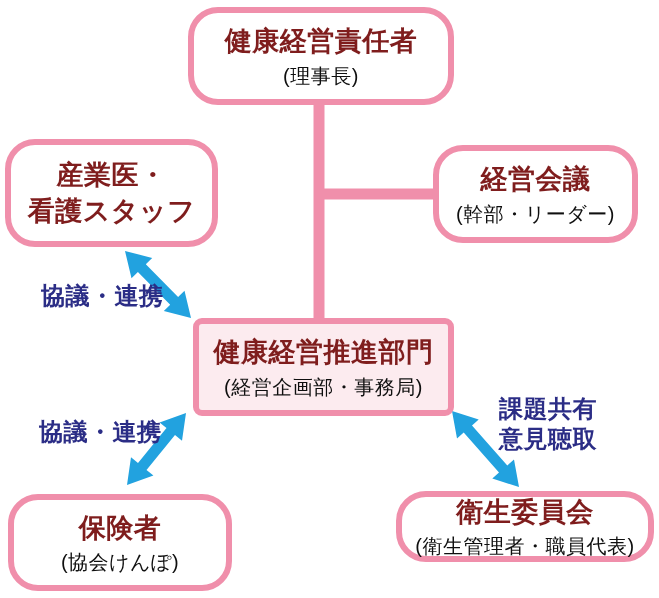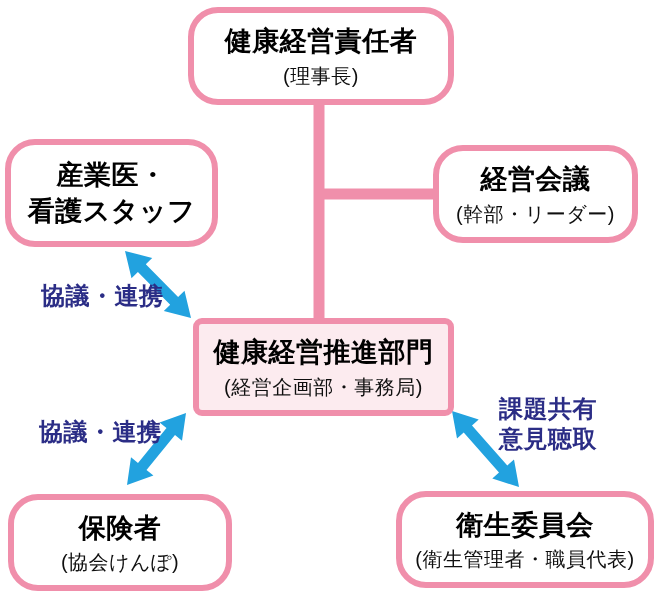--- a/index.html
+++ b/index.html
@@ -33,39 +33,39 @@
     display: flex;
     flex-direction: column;
     align-items: center;
     justify-content: center;
     z-index: 1;
     text-align: center;
   }
   .node-title {
     font-size: 27px;
     font-weight: 700;
-    color: #000000;
+    color: #7f1d1d;
     line-height: 1.35;
     white-space: pre-line;
     letter-spacing: 0.5px;
   }
   .node-sub {
     font-size: 20px;
     font-weight: 400;
     color: #0f0f0f;
     line-height: 1.3;
     margin-top: 3px;
     letter-spacing: 0.5px;
   }
   .node-top          { left: 188px; top: 7px;   width: 266px; height: 98px; }
   .node-left         { left: 5px;   top: 139px; width: 213px; height: 108px; align-items: center; }
   .node-right        { left: 433px; top: 145px; width: 205px; height: 98px; }
   .node-center       { left: 193px; top: 318px; width: 261px; height: 98px; background: #FCEBEF; border-radius: 9px; }
   .node-bottom-left  { left: 8px;   top: 494px; width: 224px; height: 97px; }
-  .node-bottom-right { left: 396px; top: 491px; width: 258px; height: 97px; }
+  .node-bottom-right { left: 396px; top: 491px; width: 258px; height: 71px; }
   .edge-label {
     position: absolute;
     z-index: 2;
     font-size: 24px;
     font-weight: 700;
     color: #2B2D86;
     white-space: pre-line;
     line-height: 1.25;
     letter-spacing: 0.5px;
   }

